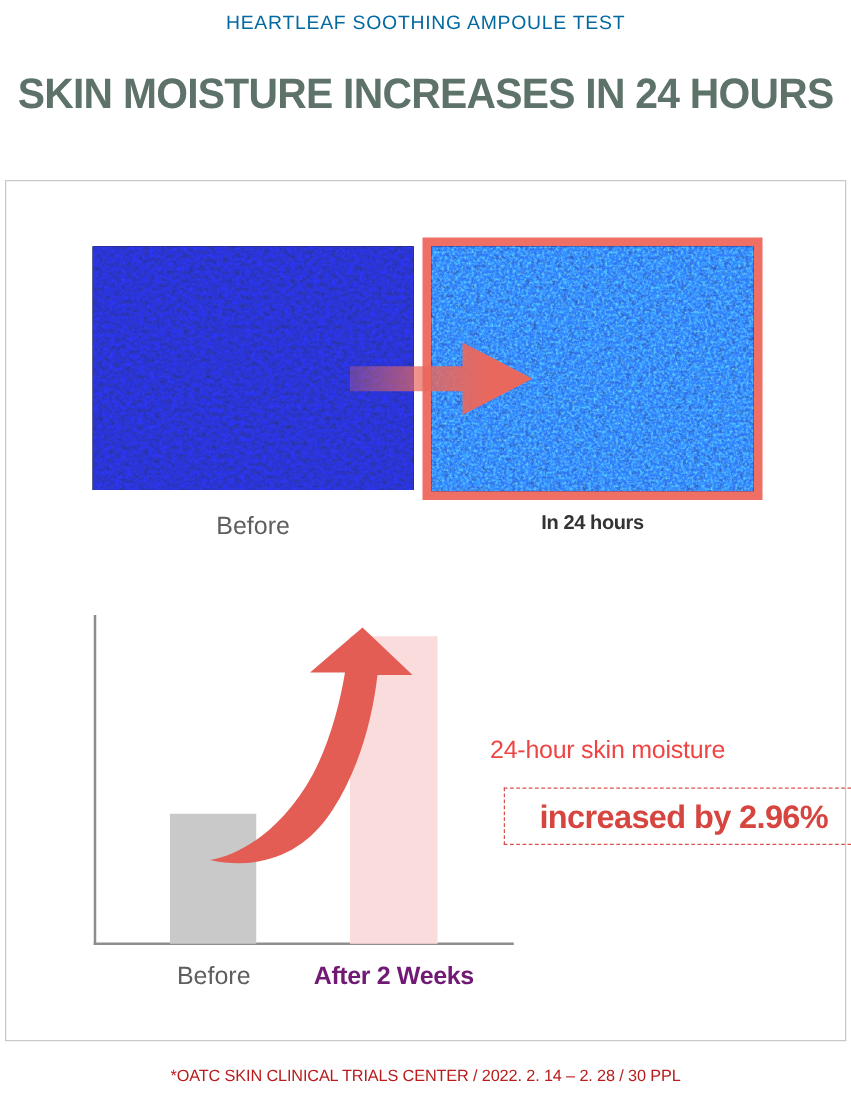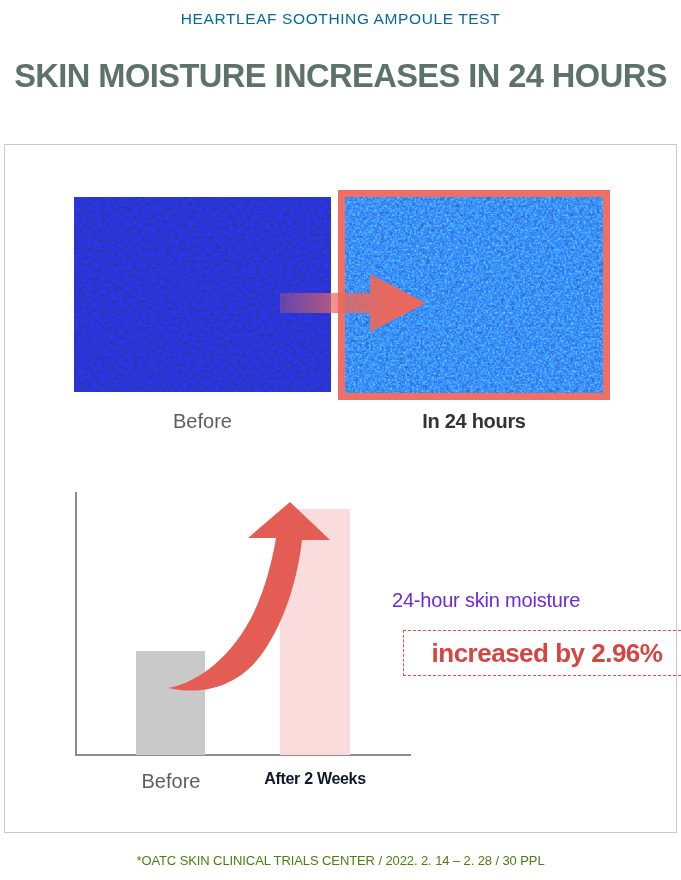--- a/index.html
+++ b/index.html
@@ -105,21 +105,21 @@
     font-size: 20px;
     color: #5e5e5e;
     font-weight: 400;
   }
   .cap-after {
     position: absolute;
     left: 338px;
     top: 410px;
     width: 272px;
     text-align: center;
-    font-size: 20px;
+    font-size: 16px;
     color: #333333;
     font-weight: 700;
     letter-spacing: -0.3px;
   }
   .axis-y {
     position: absolute;
     left: 75px;
     top: 492px;
     width: 2px;
     height: 264px;
@@ -165,33 +165,33 @@
     font-size: 20px;
     color: #5e5e5e;
     font-weight: 400;
   }
   .xlab-after {
     position: absolute;
     left: 232px;
     top: 770px;
     width: 166px;
     text-align: center;
-    font-size: 16px;
-    color: #0f172a;
+    font-size: 20px;
+    color: #701a75;
     font-weight: 700;
     letter-spacing: -0.3px;
   }
 
   
   .callout-line {
     position: absolute;
     left: 392px;
     top: 589px;
     font-size: 20px;
-    color: #6d28d9;
+    color: #ef4444;
     font-weight: 400;
     letter-spacing: -0.2px;
     white-space: nowrap;
     text-align: center;
   }
   .callout-box {
     position: absolute;
     left: 369px;
     top: 630px;
     width: 288px;
@@ -212,21 +212,21 @@
   }
 
   
   .footnote {
     position: absolute;
     left: 0;
     top: 853px;
     width: 681px;
     text-align: center;
     font-size: 13px;
-    color: #4d7c0f;
+    color: #b91c1c;
     letter-spacing: -0.1px;
     white-space: nowrap;
   }
 </style>
 </head>
 <body>
 
 <div class="eyebrow">HEARTLEAF SOOTHING AMPOULE TEST</div>
 
 <div class="headline">SKIN MOISTURE INCREASES IN 24 HOURS</div>

